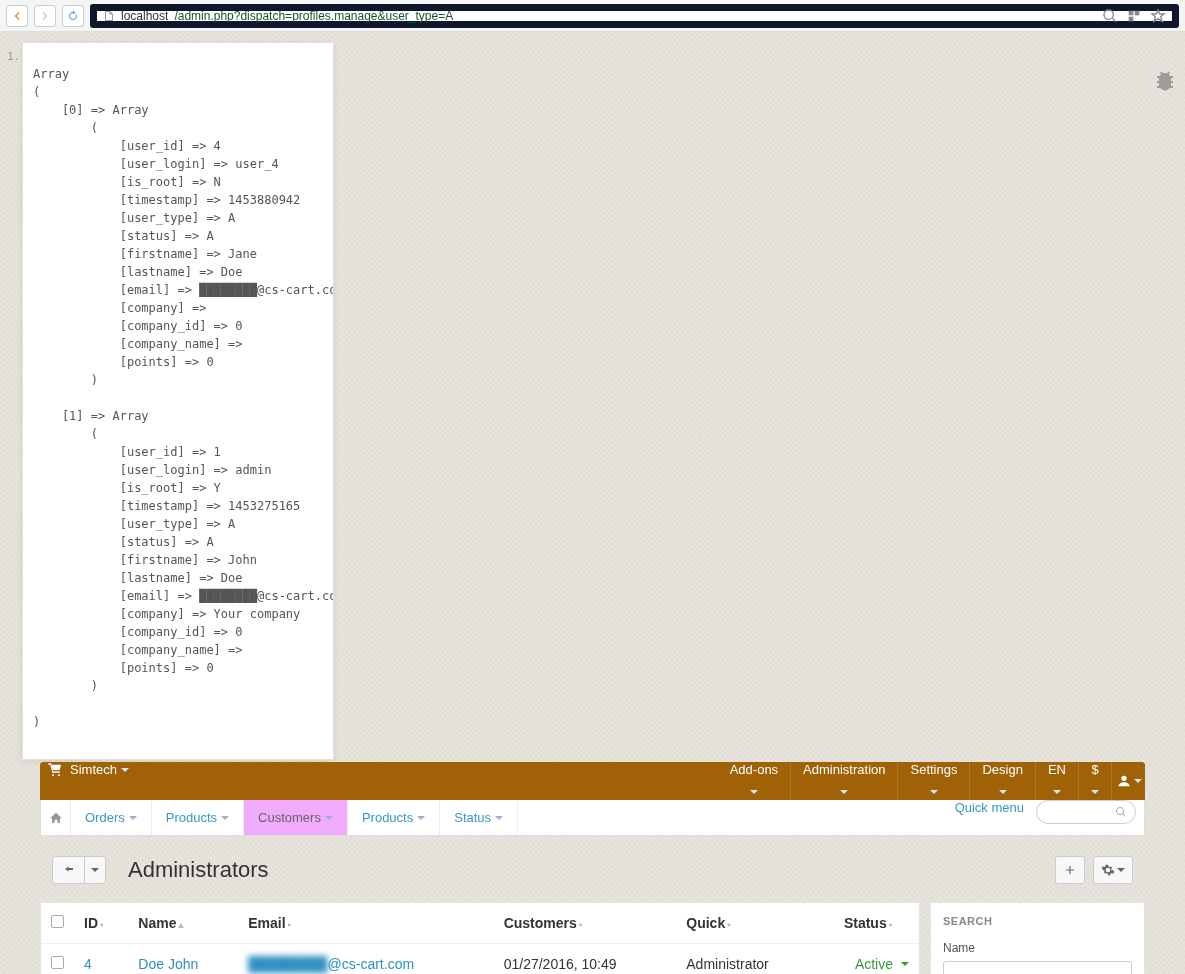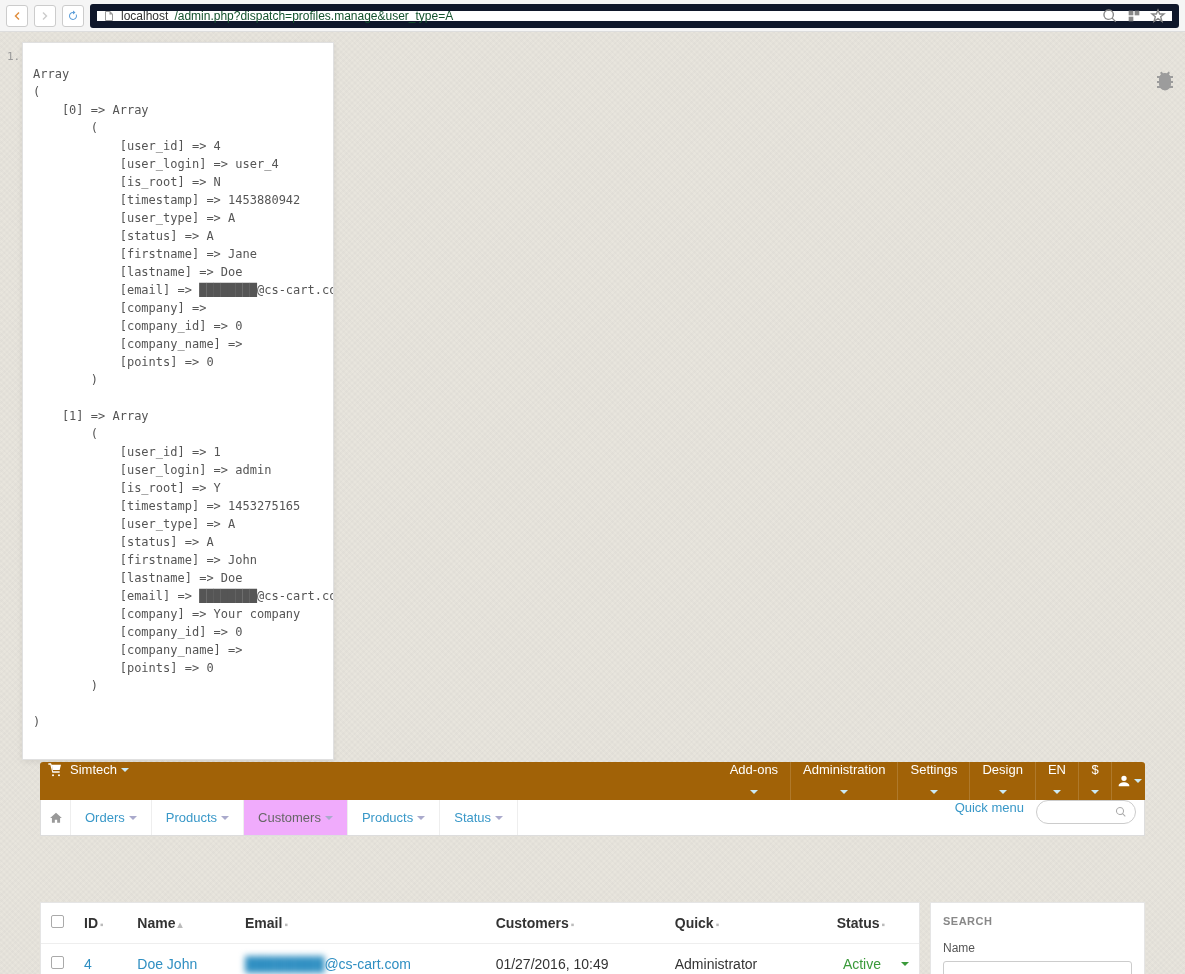--- a/index.html
+++ b/index.html
@@ -63,21 +63,21 @@
   .hdr-btn.split { width:40px; gap:2px; }
   .hdr-btn svg { width:14px; height:14px; fill:#666; }
 
   
   .table-panel { position:absolute; left:40px; top:870px; width:880px; background:#fff; border:1px solid #e5e5e5; }
   thead th { text-align:left; font-size:14px; font-weight:bold; padding:12px 10px; border-bottom:1px solid #eee; white-space:nowrap; }
   thead th .sort { font-size:10px; color:#bbb; margin-left:2px; }
   tbody td { padding:12px 10px; border-bottom:1px solid #f3f3f3; font-size:14px; vertical-align:middle; }
   td a { color:#2f8fc2; text-decoration:none; }
   .blur { color:#2f8fc2; filter:blur(3px); }
-  .status-cell { color:#3a9a3a; display:flex; align-items:center; gap:20px; justify-content:flex-end; }
+  .status-cell { color:#3a9a3a; display:flex; align-items:center; gap:8px; justify-content:flex-end; }
   .status-cell .caret { border-top-color:#3a9a3a; }
   .chk { width:13px; height:13px; border:1px solid #aaa; border-radius:2px; display:inline-block; }
   table { width:100%; border-collapse:collapse; }
 
   
   .search-panel { position:absolute; left:930px; top:870px; right:40px; background:#fff; border:1px solid #e5e5e5; padding:12px; font-size:12px; }
   .search-panel h4 { font-size:11px; letter-spacing:0.5px; color:#888; margin-bottom:14px; }
   .search-panel label { display:block; color:#555; margin-bottom:6px; }
   .search-panel input[type=text] { width:100%; height:24px; border:1px solid #ccc; border-radius:3px; padding:0 6px; }
 </style>
@@ -247,20 +247,46 @@
     <div class="quick-menu">
         <span>Quick menu</span>
       </div>
     <div class="search-box">
       <svg viewBox="0 0 24 24">
           <path d="M10 2a8 8 0 1 0 4.9 14.3l5 5 1.4-1.4-5-5A8 8 0 0 0 10 2zm0 2a6 6 0 1 1 0 12 6 6 0 0 1 0-12z"></path>
         </svg>
     </div>
   </div>
 
+  <div class="page-header">
+    <div class="back-btn">
+      <div class="seg">
+        <svg viewBox="0 0 24 24" style="width:20px;height:12px;fill:#666">
+            <path d="M11 5l-7 5 7 5v-3h9V8h-9z"></path>
+          </svg>
+      </div>
+      <div class="seg">
+          <span class="caret" style="border-top-color:#666"></span>
+        </div>
+    </div>
+    <div class="page-title">Administrators</div>
+    <div class="hdr-actions">
+      <div class="hdr-btn">
+        <svg viewBox="0 0 24 24">
+            <path d="M11 5h2v6h6v2h-6v6h-2v-6H5v-2h6z"></path>
+          </svg>
+      </div>
+      <div class="hdr-btn split">
+        <svg viewBox="0 0 24 24">
+            <path d="M12 8a4 4 0 1 0 0 8 4 4 0 0 0 0-8zm9 4a8 8 0 0 1-.1 1.3l2 1.6-2 3.4-2.4-1a8 8 0 0 1-2.2 1.3l-.4 2.6h-4l-.4-2.6a8 8 0 0 1-2.2-1.3l-2.4 1-2-3.4 2-1.6A8 8 0 0 1 3 12c0-.4 0-.9.1-1.3l-2-1.6 2-3.4 2.4 1a8 8 0 0 1 2.2-1.3L8.1 3h4l.4 2.6a8 8 0 0 1 2.2 1.3l2.4-1 2 3.4-2 1.6c.1.4.1.9.1 1.1z"></path>
+          </svg>
+        <span class="caret" style="border-top-color:#666"></span>
+      </div>
+    </div>
+  </div>
 
   <div class="table-panel">
     <table>
       <thead>
         <tr>
           <th style="width:32px"><span class="chk"></span></th>
           <th><span>ID</span><span class="sort">▪</span></th>
           <th><span>Name</span><span class="sort">▴</span></th>
           <th><span>Email</span><span class="sort">▪</span></th>
           <th><span>Customers</span><span class="sort">▪</span></th>

